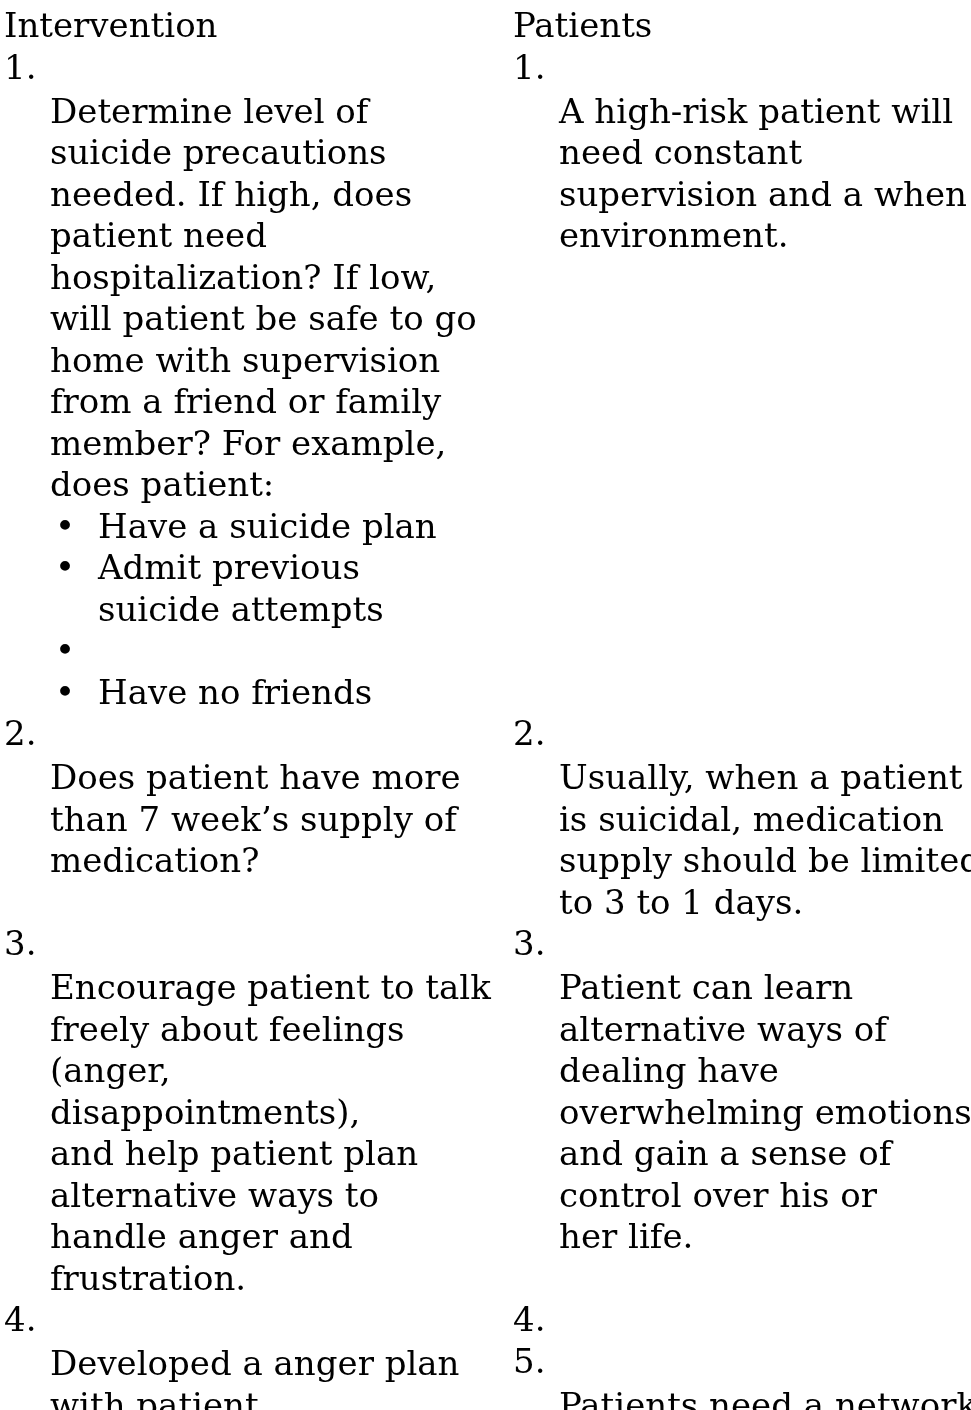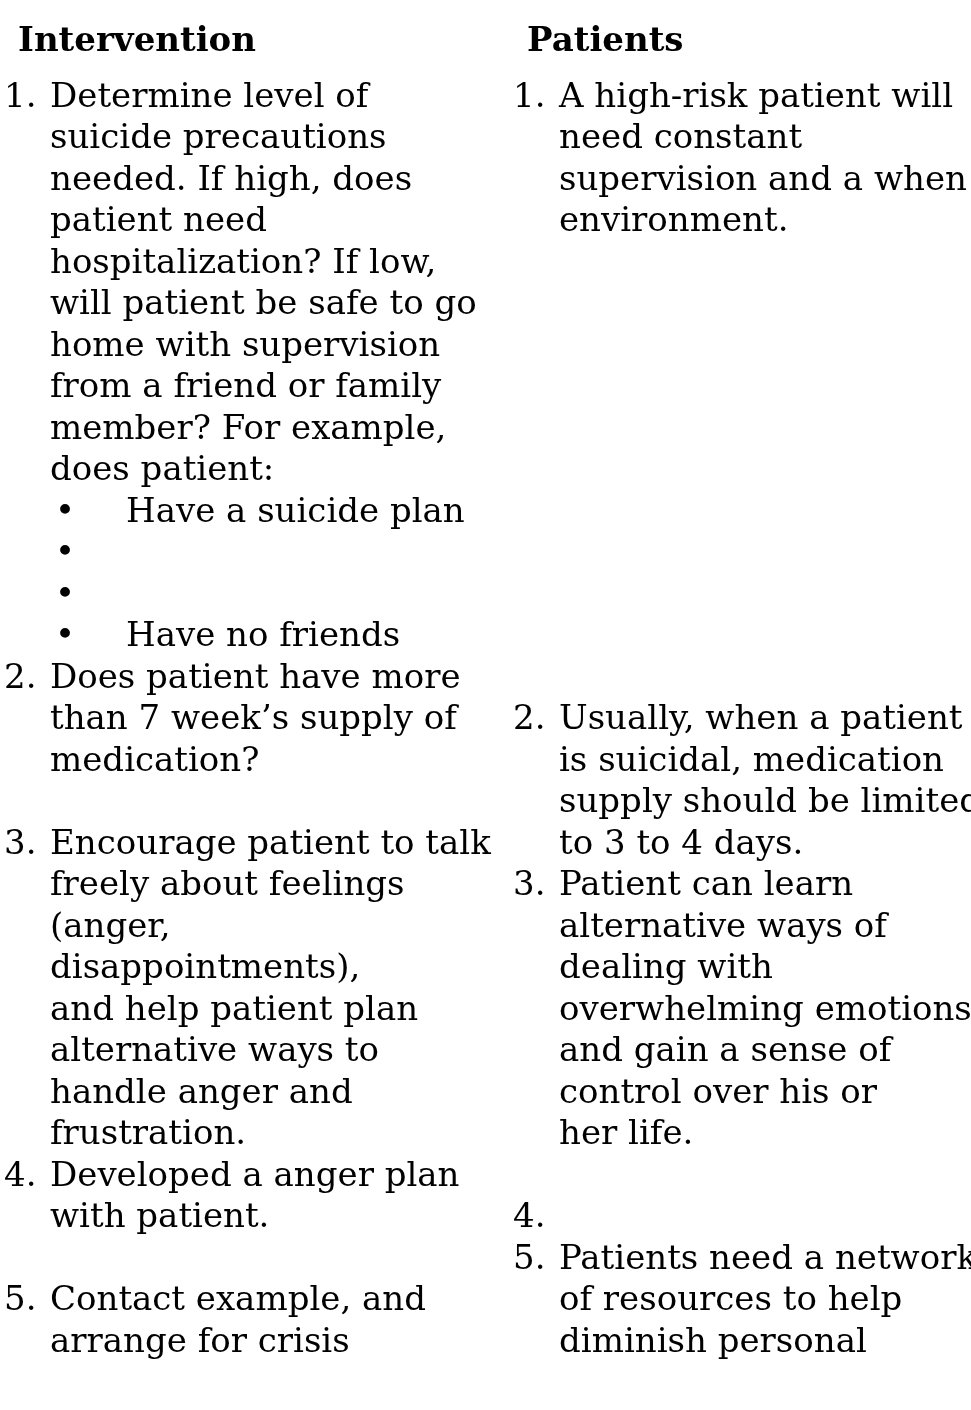--- a/index.html
+++ b/index.html
@@ -28,55 +28,55 @@
   }
   .col-intervention {
     left: 4px;
     width: 505px;
   }
   .col-rationale {
     left: 513px;
     width: 458px;
   }
   .col-header {
-    margin: 14px;
+    margin: 0;
     font-size: 34px;
     line-height: 41.5px;
-    font-weight: bold;
+    font-weight: normal;
     white-space: pre;
   }
   .item {
     display: flex;
     align-items: flex-start;
   }
   .item .num {
     flex: 0 0 46px;
     white-space: pre;
   }
   .item .txt-wrap {
     flex: 1 1 auto;
     min-width: 0;
   }
   .lines {
     white-space: pre;
+    margin-top: 44px;
   }
   .bullet-list {
     padding-left: 5px;
   }
   .brow {
     display: flex;
     align-items: flex-start;
   }
   .brow .bullet {
     flex: 0 0 43px;
     white-space: pre;
   }
   .brow .btxt {
     white-space: pre;
-    margin-left: 28px;
   }
   
   .col-intervention .item-3 { margin-top: 41.5px; }
   .col-intervention .item-5 { margin-top: 41.5px; }
   .col-rationale .item-2 { margin-top: 456.5px; } 
   .col-rationale .item-4 { margin-top: 41.5px; }
 </style>
 </head>
 <body>
 
@@ -98,20 +98,22 @@
 from a friend or family
 member? For example,
 does patient:</div>
         <div class="bullet-list">
           <div class="brow">
             <span class="bullet">•</span>
             <span class="btxt">Have a suicide plan</span>
           </div>
           <div class="brow">
             <span class="bullet">•</span>
+            <span class="btxt">Admit previous
+suicide attempts</span>
           </div>
           <div class="brow">
             <span class="bullet">•</span>
           </div>
           <div class="brow">
             <span class="bullet">•</span>
             <span class="btxt">Have no friends</span>
           </div>
         </div>
       </div>
@@ -169,30 +171,30 @@
 environment.</div>
       </div>
     </div>
 
     <div class="item item-2">
       <span class="num">2.</span>
       <div class="txt-wrap">
         <div class="lines">Usually, when a patient
 is suicidal, medication
 supply should be limited
-to 3 to 4 days.</div>
+to 3 to 1 days.</div>
       </div>
     </div>
 
     <div class="item item-3">
       <span class="num">3.</span>
       <div class="txt-wrap">
         <div class="lines">Patient can learn
 alternative ways of
-dealing with
+dealing have
 overwhelming emotions
 and gain a sense of
 control over his or
 her life.</div>
       </div>
     </div>
 
     <div class="item item-4">
       <span class="num">4.</span>
     </div>

